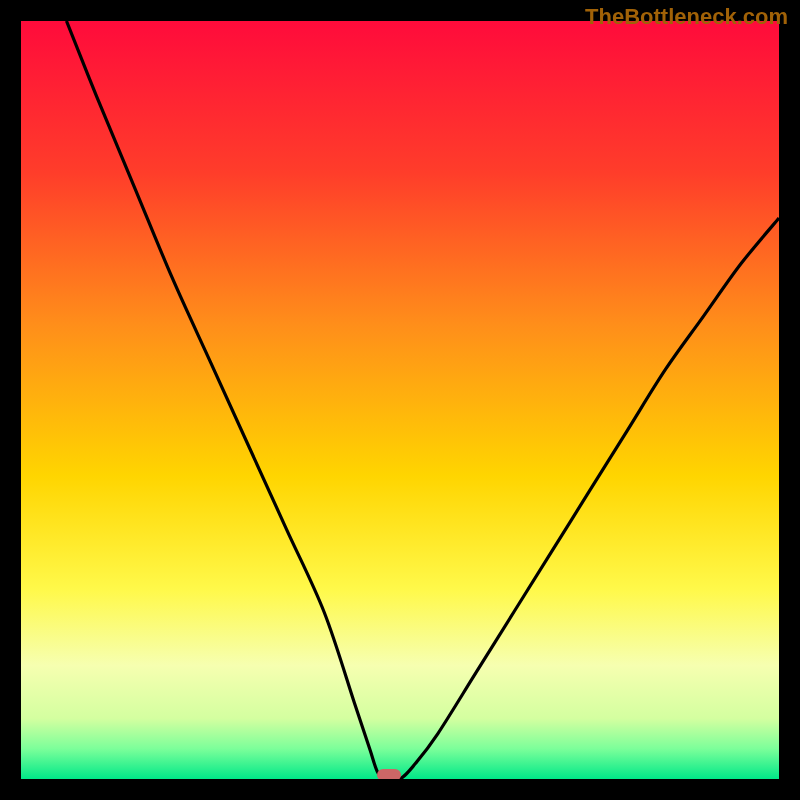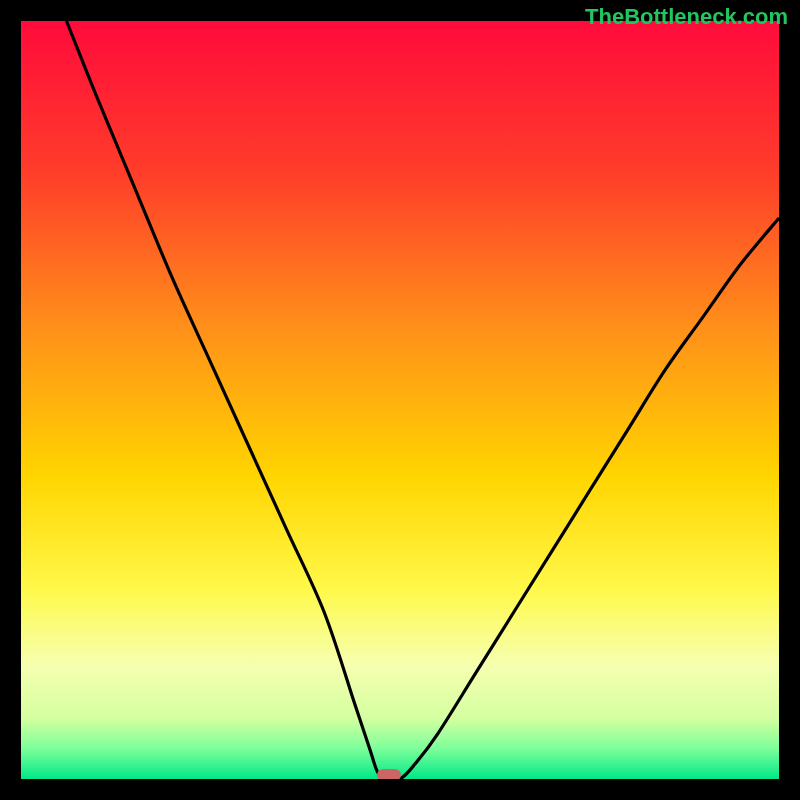--- a/index.html
+++ b/index.html
@@ -8,21 +8,21 @@
     width: 800px;
     height: 800px;
     background: #000;
     position: relative;
     font-family: Arial, sans-serif;
   }
   .watermark {
     position: absolute;
     top: 4px;
     right: 12px;
-    color: #22c55e;
+    color: #a16207;
     font-size: 22px;
     font-weight: bold;
     z-index: 10;
   }
   .plot-area {
     position: absolute;
     left: 21px;
     top: 21px;
     width: 758px;
     height: 758px;

